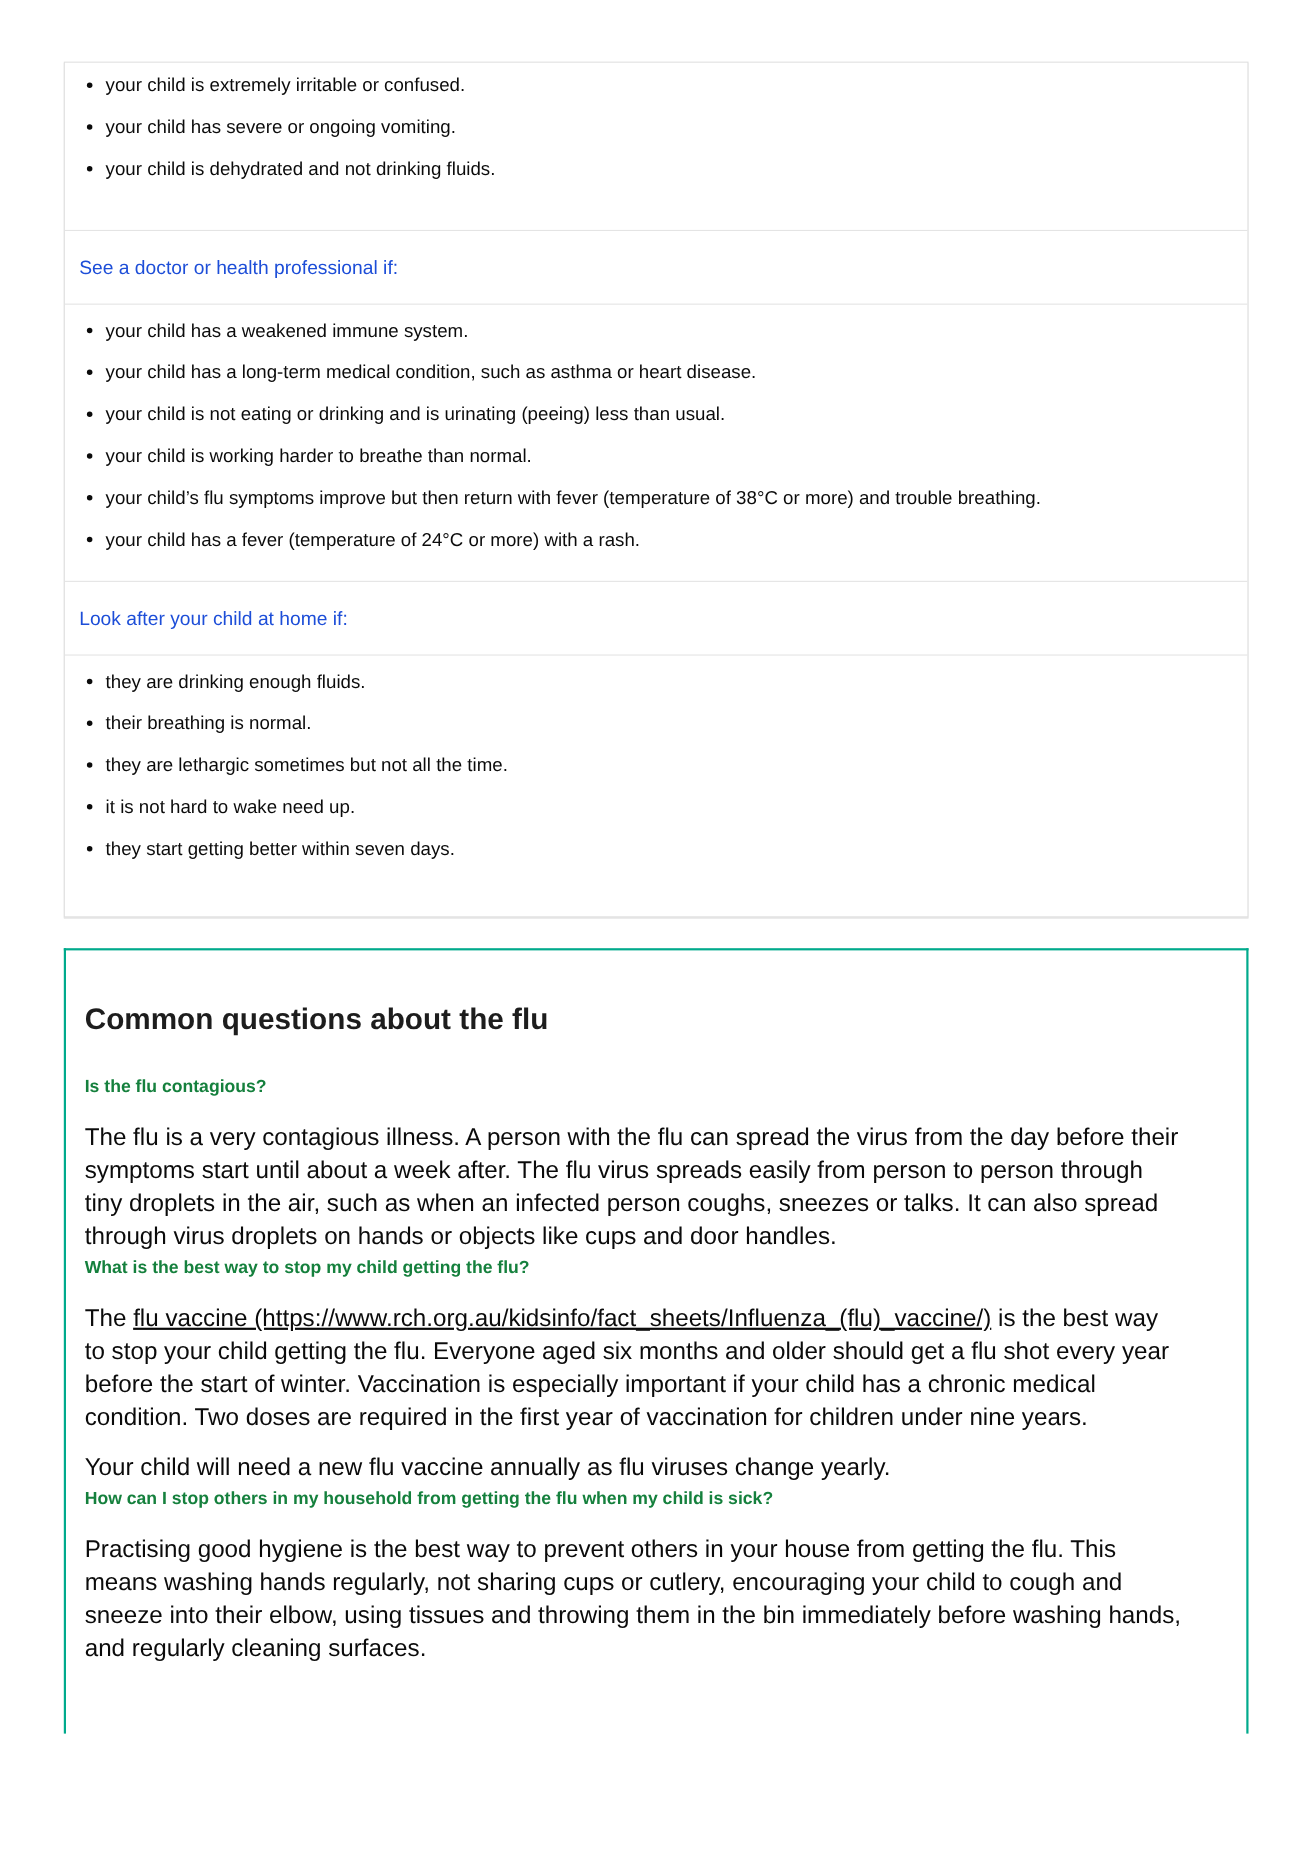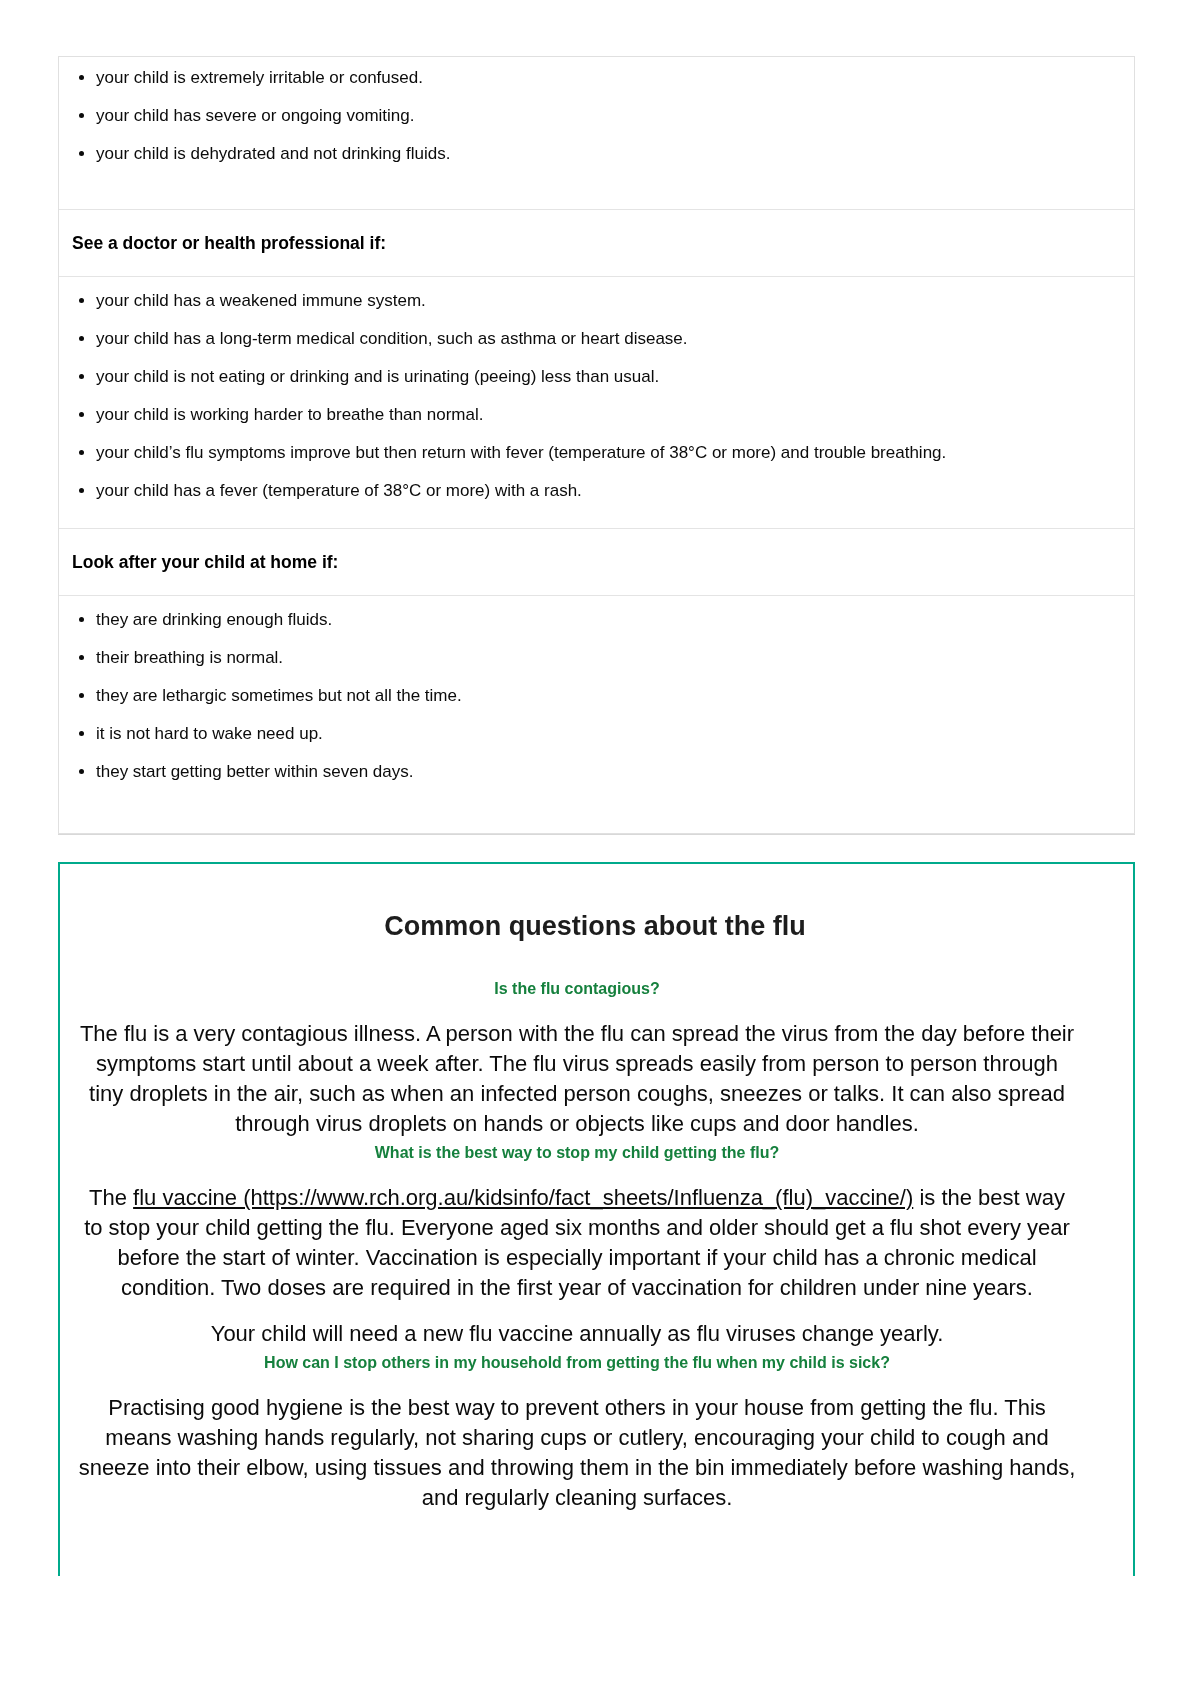--- a/index.html
+++ b/index.html
@@ -41,23 +41,23 @@
     margin: 0;
     max-width: 1015px;
     color: #0b0b0b;
   }
   .alert-box li.wrap2 { line-height: 38px; }
   .alert-subhead {
     border-top: 1px solid #e4e4e4;
     border-bottom: 1px solid #e4e4e4;
     padding: 14px 13px;
     font-size: 17.5px;
-    font-weight: bold;
+    font-weight: normal;
     line-height: 38px;
-    color: #000000;
+    color: #1d4ed8;
   }
 
   
   .faq-box {
     box-sizing: border-box;
     margin-top: 28px;
     height: 714px;
     border: 2px solid #00aa8c;
     border-bottom: none;
     padding: 45px 20px 0 17px;
@@ -106,36 +106,36 @@
     </ul>
 
     <div class="alert-subhead">See a doctor or health professional if:</div>
 
     <ul class="list-doctor">
       <li>your child has a weakened immune system.</li>
       <li>your child has a long-term medical condition, such as asthma or heart disease.</li>
       <li>your child is not eating or drinking and is urinating (peeing) less than usual.</li>
       <li>your child is working harder to breathe than normal.</li>
       <li class="wrap2">your child’s flu symptoms improve but then return with fever (temperature of 38°C or more) and trouble breathing.</li>
-      <li>your child has a fever (temperature of 38°C or more) with a rash.</li>
+      <li>your child has a fever (temperature of 24°C or more) with a rash.</li>
     </ul>
 
     <div class="alert-subhead">Look after your child at home if:</div>
 
     <ul class="list-home">
       <li>they are drinking enough fluids.</li>
       <li>their breathing is normal.</li>
       <li>they are lethargic sometimes but not all the time.</li>
       <li>it is not hard to wake need up.</li>
       <li>they start getting better within seven days.</li>
     </ul>
 
   </section>
 
-  <section class="faq-box" style="border-color: rgb(0, 170, 140); text-align: center;">
+  <section class="faq-box" style="border-color: rgb(0, 170, 140);">
 
     <h2 class="faq-title">Common questions about the flu</h2>
 
     <h3 class="faq-q">Is the flu contagious?</h3>
     <p class="faq-a">The flu is a very contagious illness. A person with the flu can spread the virus from the day before their symptoms start until about a week after. The flu virus spreads easily from person to person through tiny droplets in the air, such as when an infected person coughs, sneezes or talks. It can also spread through virus droplets on hands or objects like cups and door handles.</p>
 
     <h3 class="faq-q">What is the best way to stop my child getting the flu?</h3>
     <p class="faq-a"><span>The </span><a class="faq-link" href="#">flu vaccine (https://www.rch.org.au/kidsinfo/fact_sheets/Influenza_(flu)_vaccine/)</a><span> is the best way to stop your child getting the flu. Everyone aged six months and older should get a flu shot every year before the start of winter. Vaccination is especially important if your child has a chronic medical condition. Two doses are required in the first year of vaccination for children under nine years.</span></p>
     <p class="faq-a">Your child will need a new flu vaccine annually as flu viruses change yearly.</p>
 

